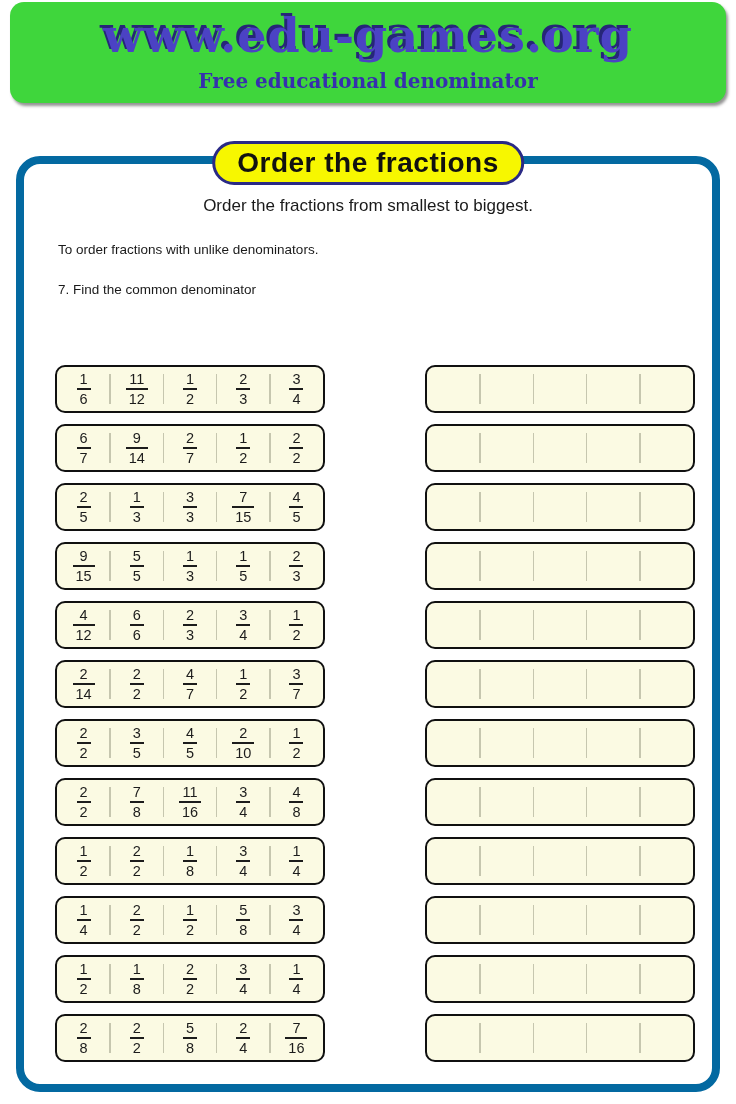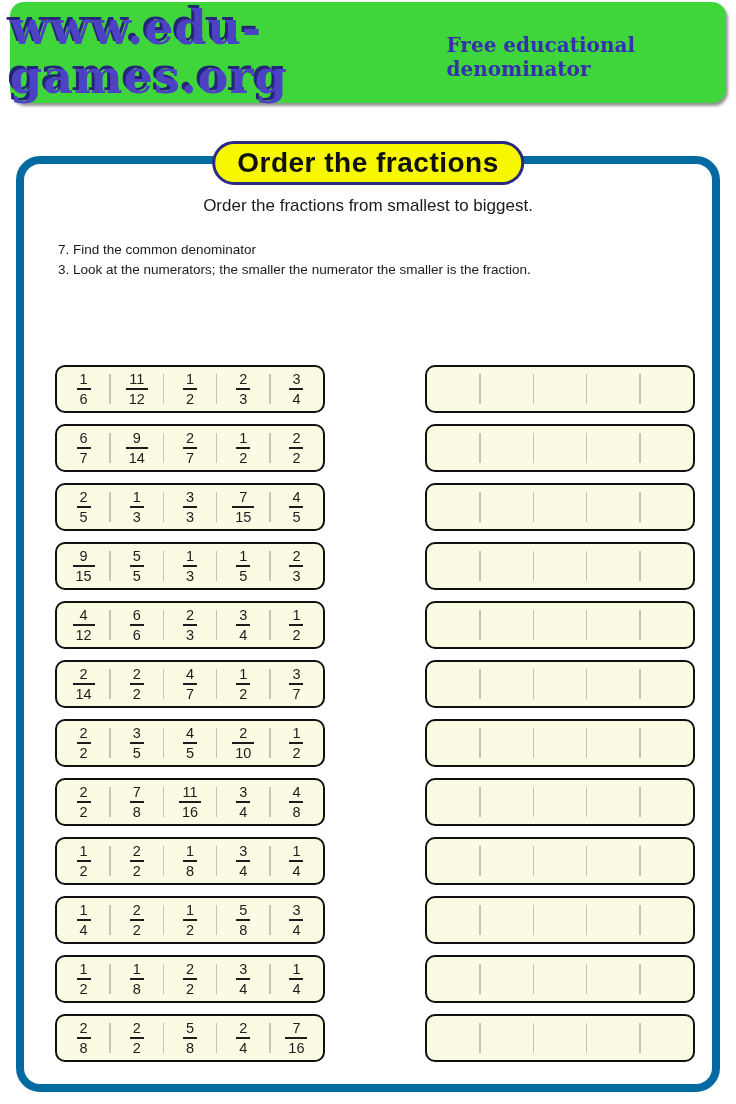--- a/index.html
+++ b/index.html
@@ -4,21 +4,21 @@
 <style>
   * { box-sizing: border-box; margin: 0; padding: 0; }
   html, body { width: 736px; height: 1104px; background: #ffffff; font-family: "Liberation Sans", sans-serif; }
   body { position: relative; overflow: hidden; }
 
   
   .site-header {
     position: absolute; left: 10px; top: 2px; width: 716px; height: 101px;
     background: #3fd63c; border-radius: 14px;
     box-shadow: 2px 3px 3px rgba(60,60,60,.55);
-    display: flex; flex-direction: row; align-items: center; justify-content: center;
+    display: flex; flex-direction: column; align-items: center; justify-content: center;
   }
   .site-title {
     font-family: "DejaVu Serif", serif; font-weight: bold;
     font-size: 46px; letter-spacing: 1px; color: #4b42c4;
     text-shadow: -3px -3px 0 #262678;
     line-height: 1.05;
   }
   .site-subtitle {
     font-family: "DejaVu Serif", serif; font-weight: bold;
     font-size: 20px; color: #362fae; margin-top: 8px;
@@ -79,22 +79,22 @@
   <div class="site-title">www.edu-games.org</div>
   <div class="site-subtitle">Free educational denominator</div>
 </div>
 
 <div class="sheet">
   <div class="title-pill">Order the fractions</div>
 
   <div class="sheet-instruction">Order the fractions from smallest to biggest.</div>
 
   <div class="howto">
+    <div class="intro">To order fractions with unlike denominators.</div>
     <div>7. Find the common denominator</div>
-    <div>3. Look at the numerators; the smaller the numerator the smaller is the fraction.</div>
   </div>
 
   <div class="rows">
       <div class="wrow">
         <div class="fbox">
           <div class="cell">
             <div class="frac">
               <div class="num">1</div>
               <div class="den">6</div>
             </div>

